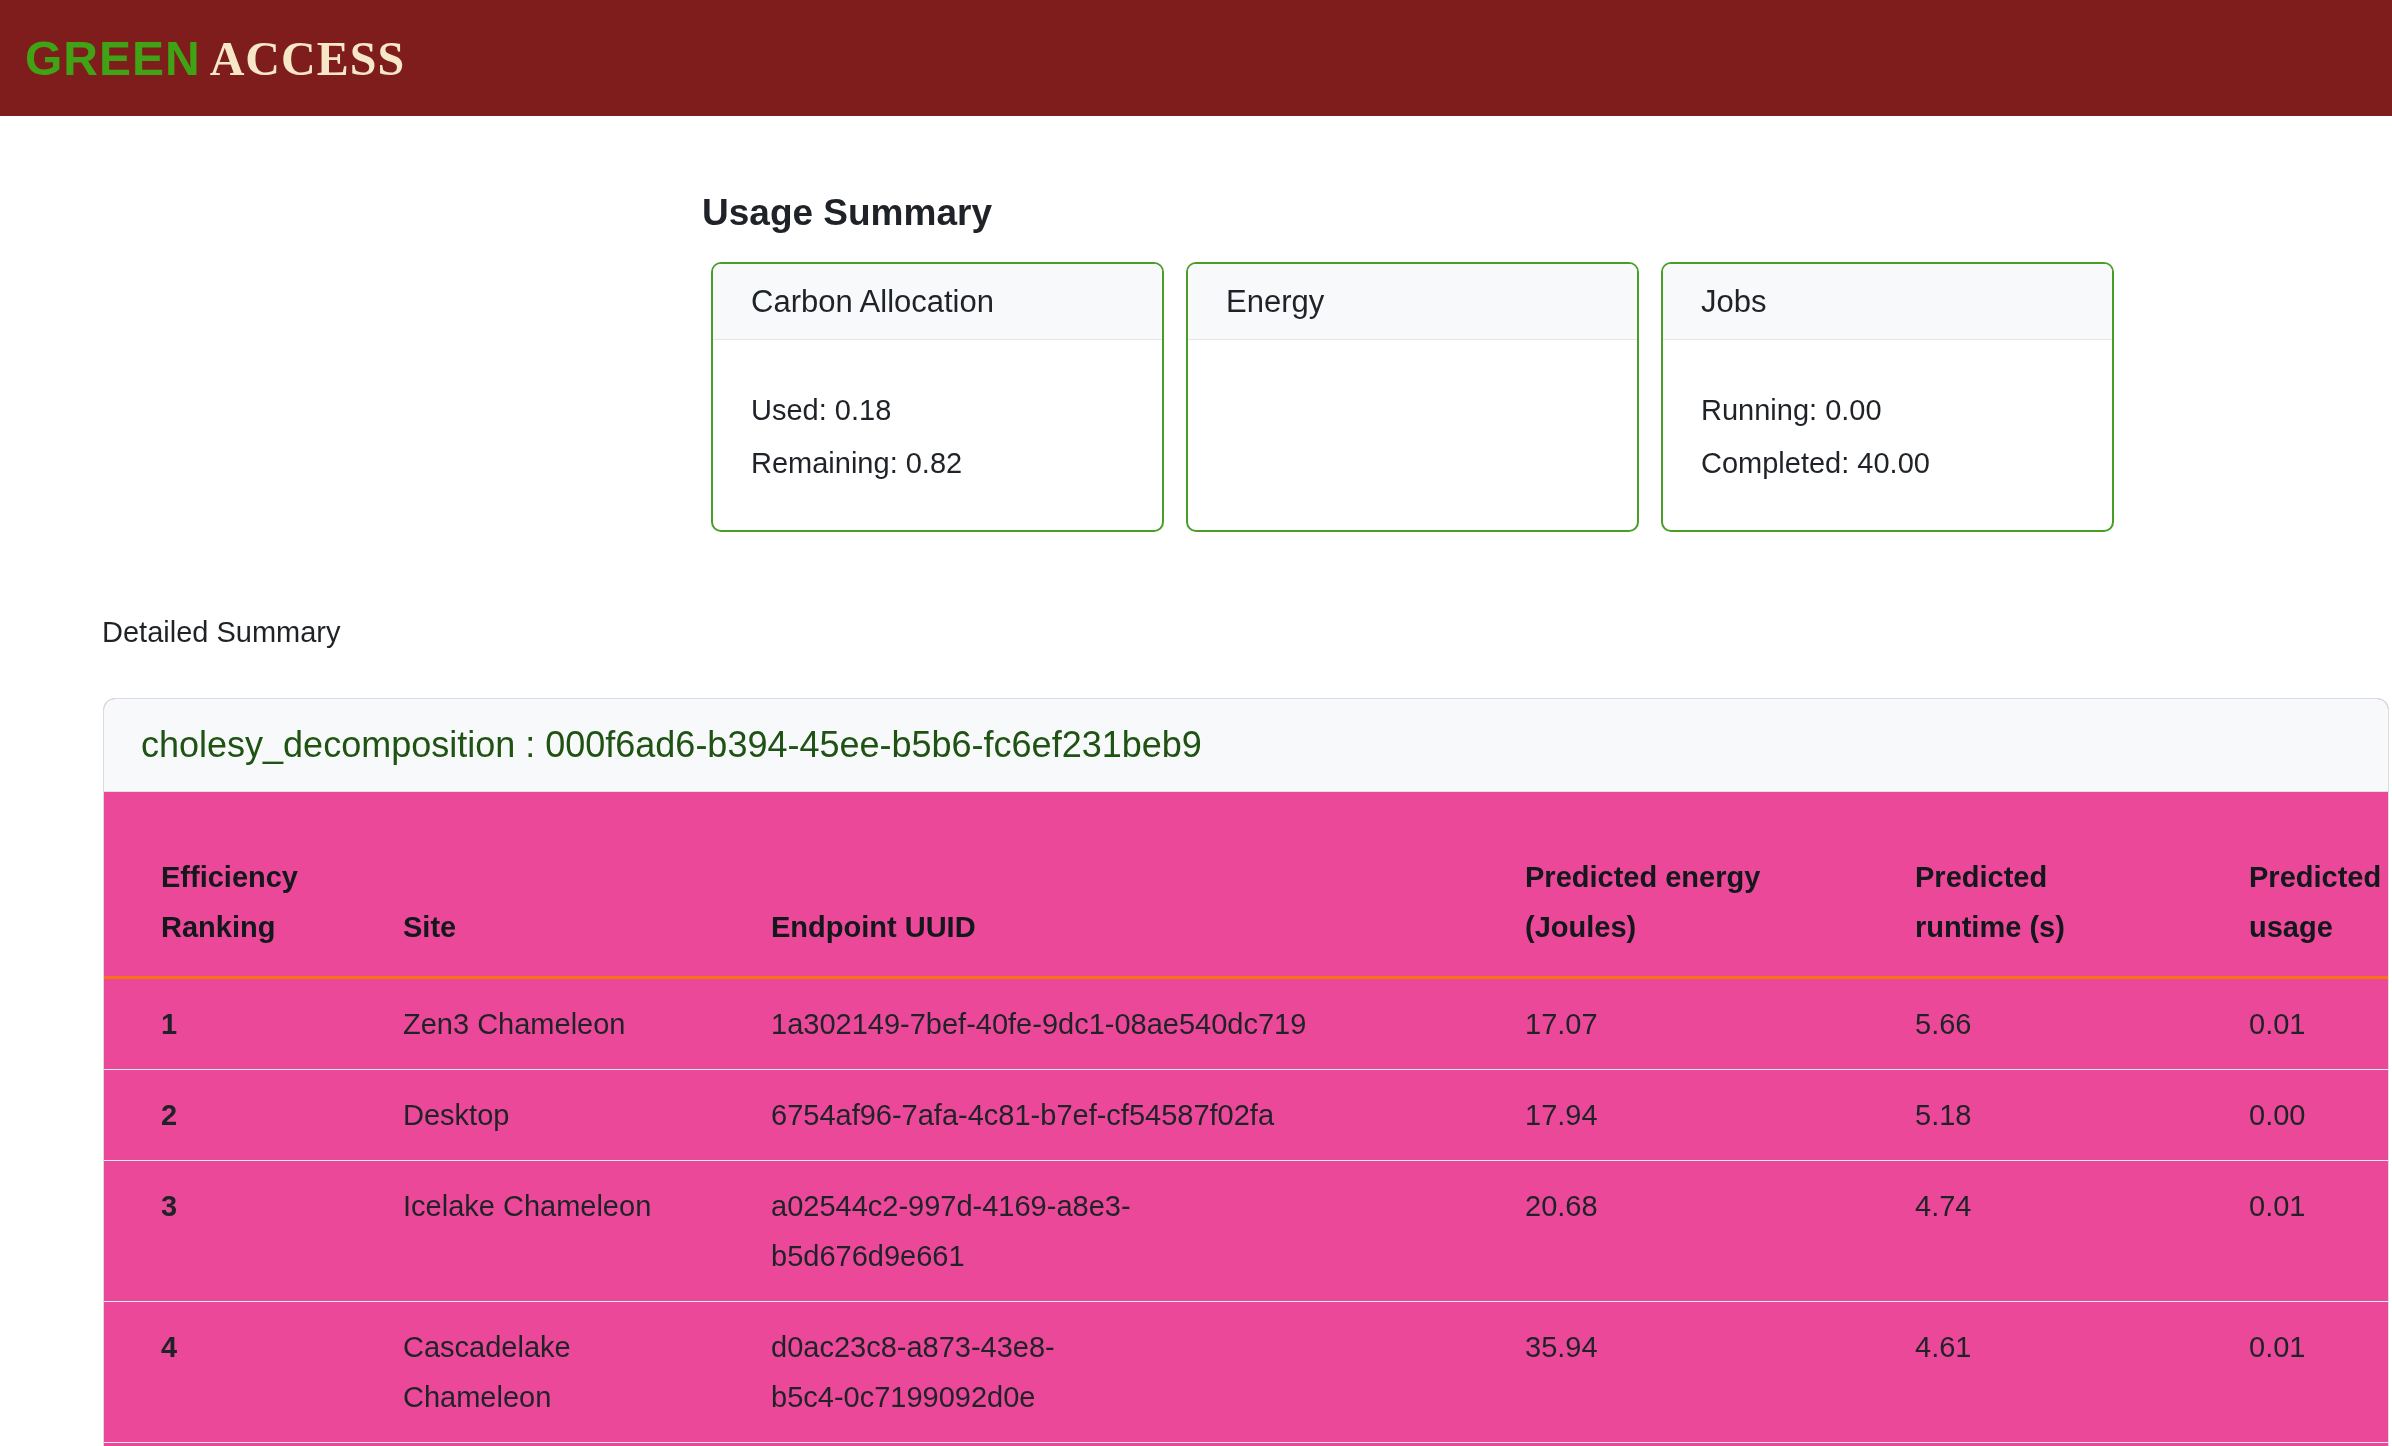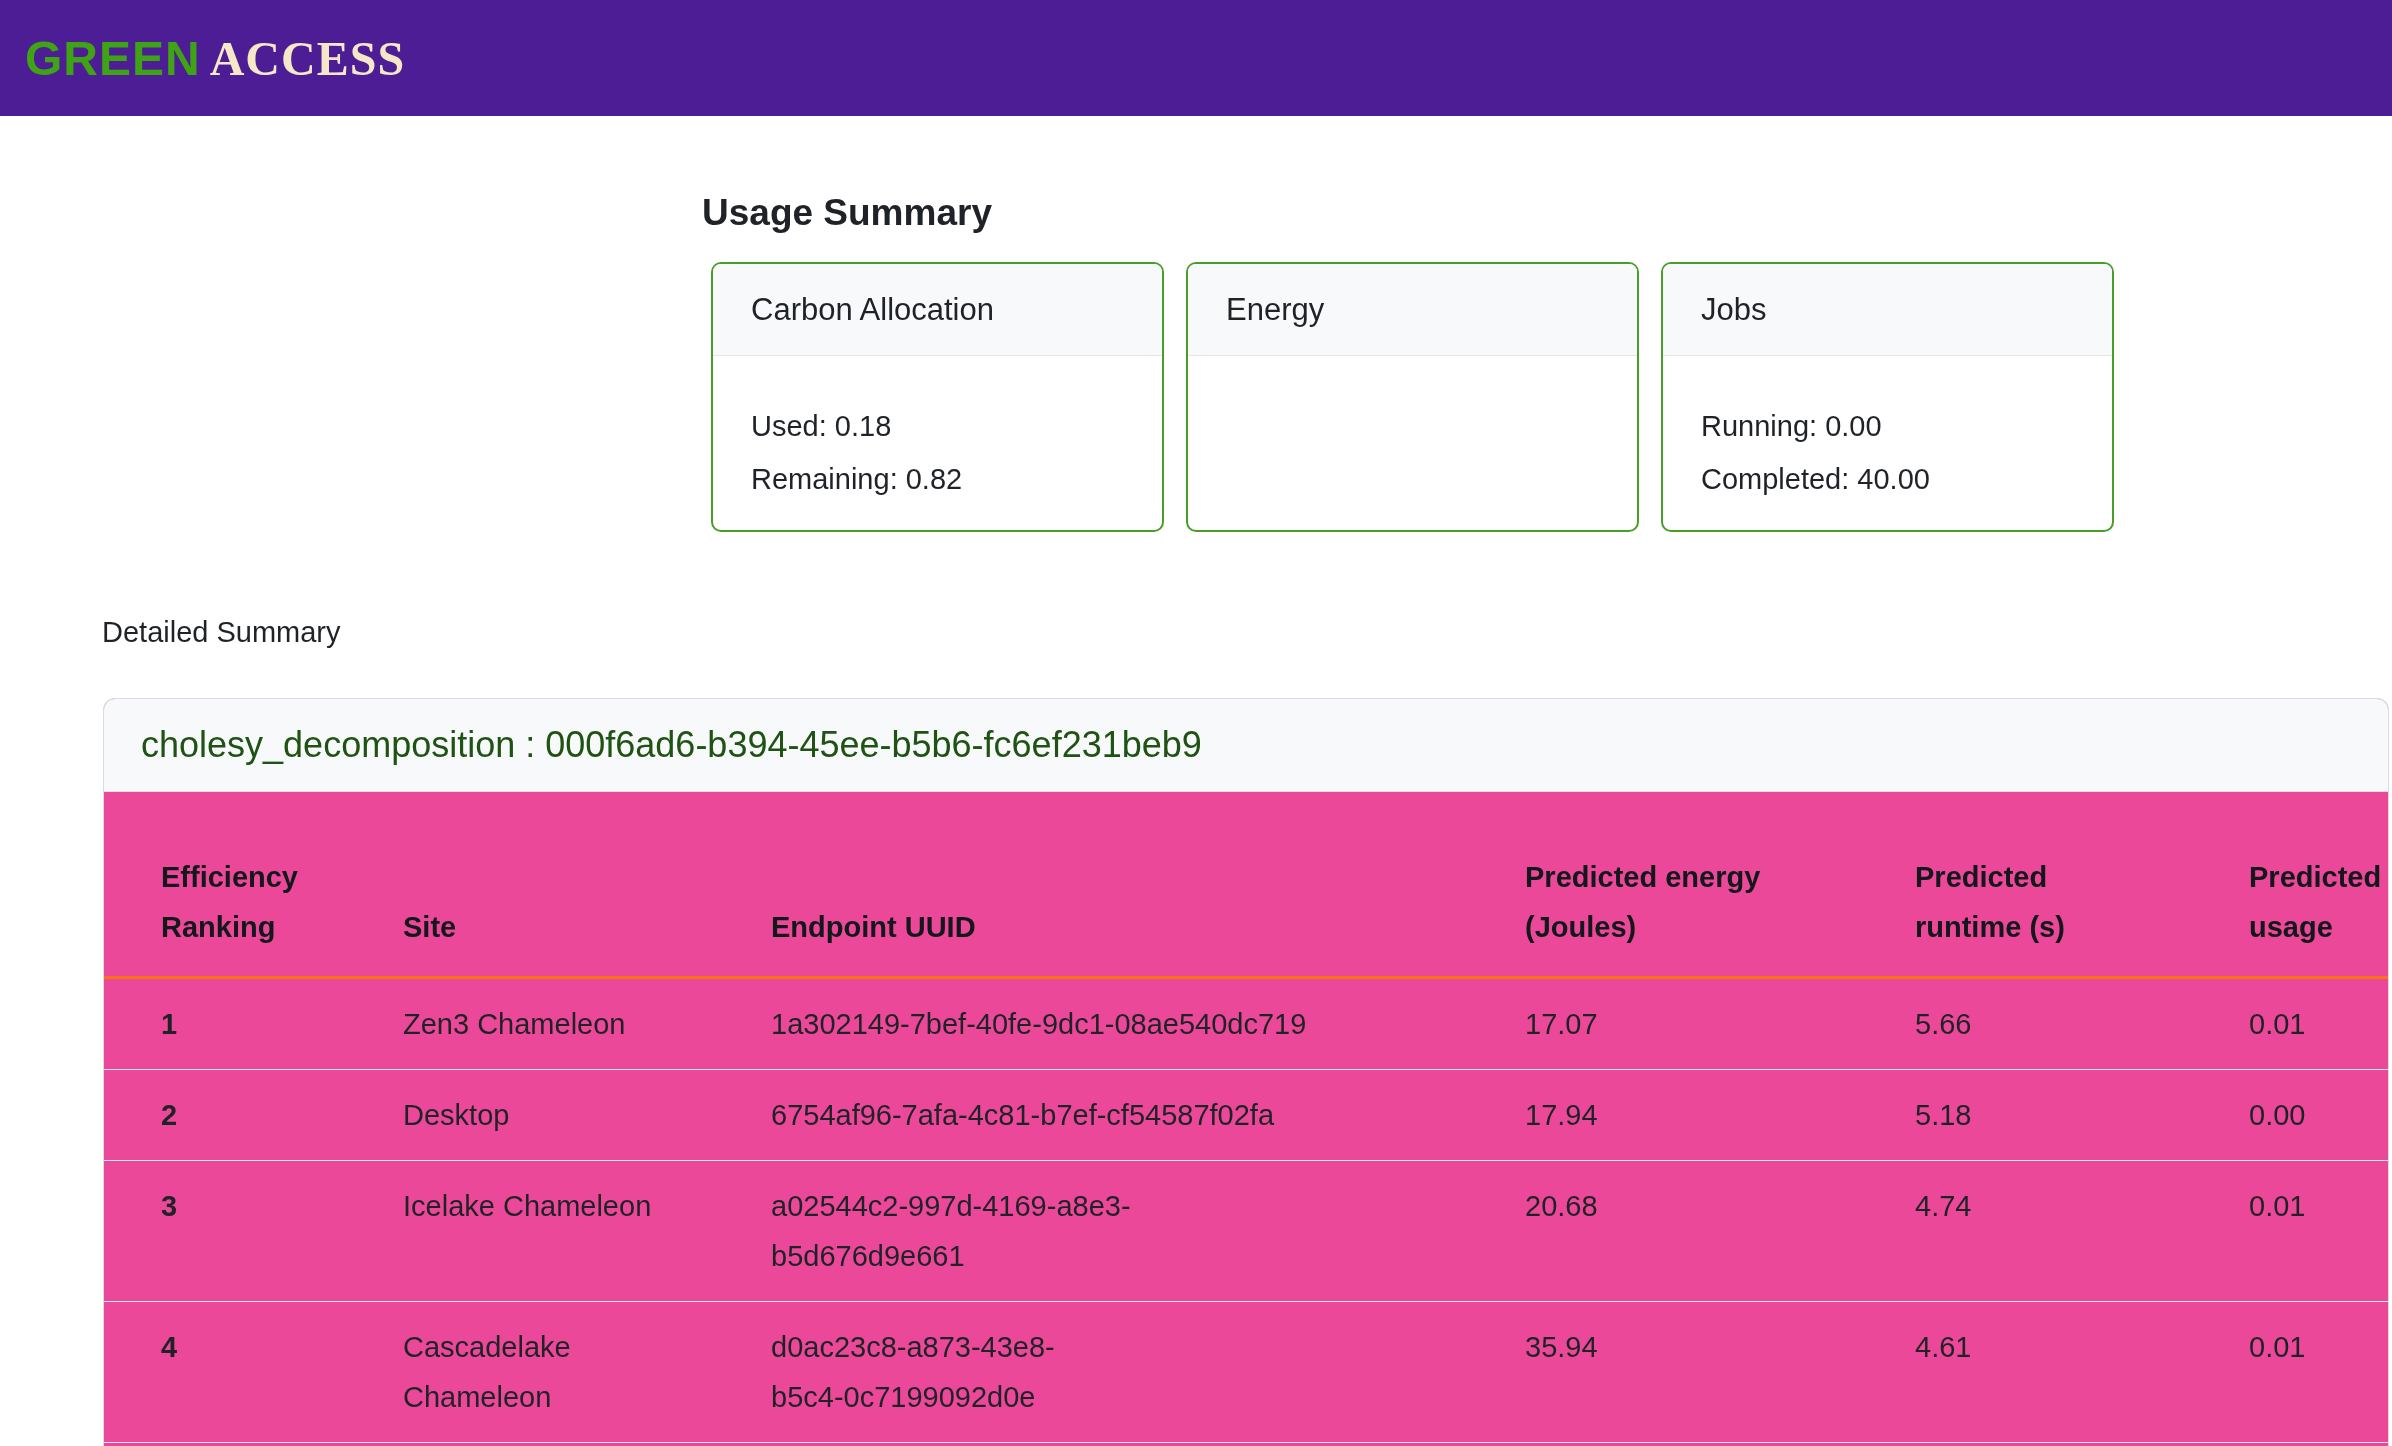--- a/index.html
+++ b/index.html
@@ -7,21 +7,21 @@
     position:relative;
     width:2392px;height:1446px;
     overflow:hidden;
     background:#ffffff;
     font-family:"Liberation Sans", sans-serif;
     color:#1f2328;
   }
   
   .topbar{
     position:absolute;left:0;top:0;width:2392px;height:116px;
-    background:#4c1d95;
+    background:#7f1d1d;
   }
   .logo{
     position:absolute;left:25px;top:0;height:116px;
     display:flex;align-items:center;
     font-weight:bold;font-size:48px;letter-spacing:1px;
   }
   .logo .green{color:#3fa315;}
   .logo .cream{color:#f6e8c7;margin-left:9px;font-family:Liberation Serif, serif;}
   
   .usage-title{
@@ -30,21 +30,21 @@
   }
   .card{
     position:absolute;top:262px;width:453px;height:270px;
     border:2px solid #4a9e28;border-radius:10px;
     background:#ffffff;overflow:hidden;box-sizing:border-box;
   }
   .card.c1{left:711px;}
   .card.c2{left:1186px;}
   .card.c3{left:1661px;}
   .card-header{
-    height:92px;background:#f8f9fa;border-bottom:1px solid #e4e7ea;
+    height:76px;background:#f8f9fa;border-bottom:1px solid #e4e7ea;
     display:flex;align-items:center;padding-left:38px;box-sizing:border-box;
     font-size:31px;color:#1f2328;
   }
   .card-body{
     padding:44px 38px 0 38px;font-size:29px;line-height:53px;color:#1f2328;
   }
   
   .detailed-title{
     position:absolute;left:102px;top:616px;
     font-size:29px;font-weight:400;color:#1f2328;

